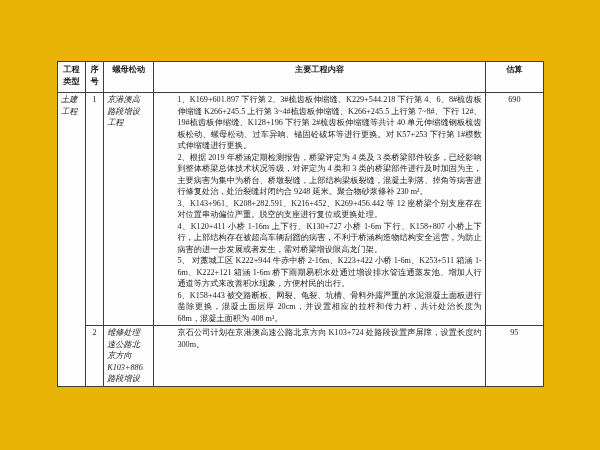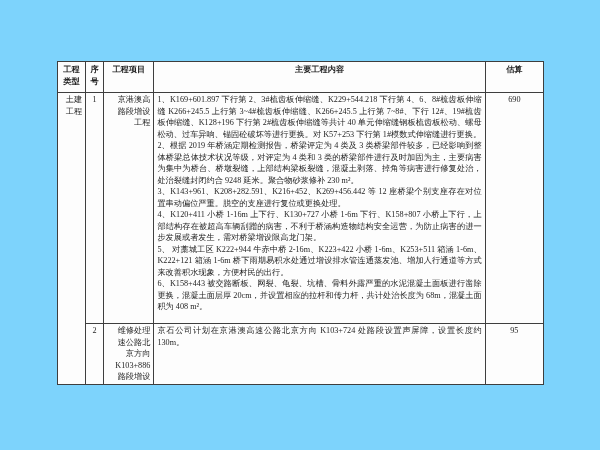--- a/index.html
+++ b/index.html
@@ -3,21 +3,21 @@
 <meta charset="utf-8">
 <style>
   html,body{margin:0;padding:0;}
   body{
     width:600px;height:450px;position:relative;
     background:#fdfdfd;
     font-family:"Liberation Serif","DejaVu Serif",serif;
     color:#1f1f1f;
     -webkit-font-smoothing:antialiased;
   }
-  .sheet{position:absolute;inset:0;background:#7dd3fc;padding-left:47px;}
+  .sheet{position:absolute;inset:0;background:#eab308;padding-left:47px;}
   table.doc{
     position:absolute;left:57px;top:61px;
     width:487px;
     border-collapse:collapse;table-layout:fixed;
     background:#fdfdfd;
   }
   col.c1{width:28px}col.c2{width:18px}col.c3{width:50px}col.c4{width:330px}col.c5{width:58px}
   td,th{
     border:1px solid #3e3e3e;
     vertical-align:top;
@@ -25,40 +25,40 @@
     padding:1px 3px;
     overflow:hidden;
     font-weight:normal;
   }
   tr.hdr{height:31px;}
   tr.r1{height:231px;}
   tr.r2{height:53px;}
   th{font-weight:bold;text-align:center;padding-top:2px;}
   .cell-center{text-align:center;}
   .cell-content{text-align:justify;}
-  .cell-content div{text-align:justify;word-break:normal;overflow-wrap:break-word;}
-  .cell-lines div{text-align:right;}
+  .cell-content div{text-align:justify;word-break:normal;overflow-wrap:break-word;margin-left:20px;}
+  .cell-lines div{text-align:left;font-style:italic;}
 </style>
 </head>
 <body>
 
 <div class="sheet">
   <table class="doc">
     <colgroup>
       <col class="c1">
         <col class="c2">
         <col class="c3">
         <col class="c4">
         <col class="c5">
     </colgroup>
     <tbody>
       <tr class="hdr">
         <th>工程类型</th>
         <th>序号</th>
-        <th>工程项目</th>
+        <th>螺母松动</th>
         <th>主要工程内容</th>
         <th>估算</th>
       </tr>
       <tr class="r1">
         <td class="cell-center cell-lines" rowspan="2">
             <div>土建</div>
             <div>工程</div>
           </td>
         <td class="cell-center">1</td>
         <td class="cell-center cell-lines">
@@ -79,19 +79,19 @@
       <tr class="r2">
         <td class="cell-center">2</td>
         <td class="cell-center cell-lines">
             <div>维修处理</div>
             <div>速公路北</div>
             <div>京方向</div>
             <div>K103+886</div>
             <div>路段增设</div>
           </td>
         <td class="cell-content">
-            <div>京石公司计划在京港澳高速公路北京方向 K103+724 处路段设置声屏障，设置长度约 130m。</div>
+            <div>京石公司计划在京港澳高速公路北京方向 K103+724 处路段设置声屏障，设置长度约 300m。</div>
           </td>
         <td class="cell-center">95</td>
       </tr>
     </tbody>
   </table>
 </div>
 
 </body></html>

